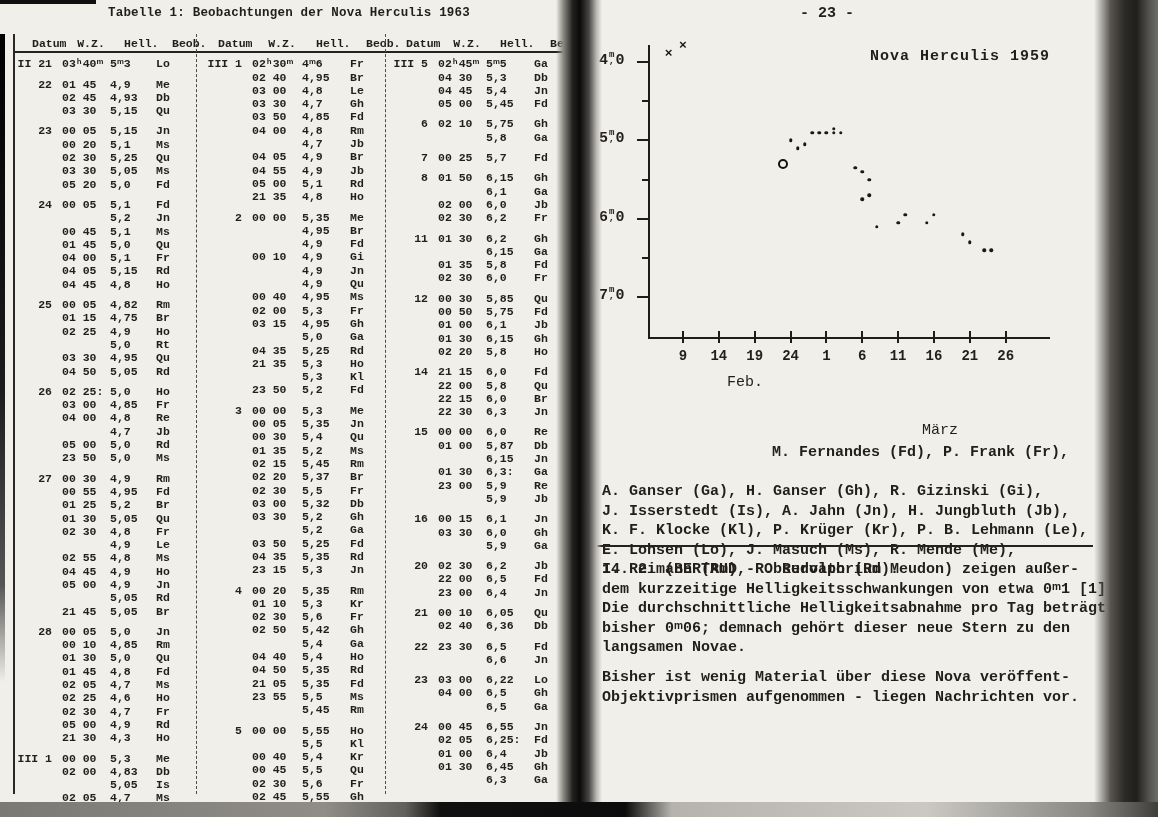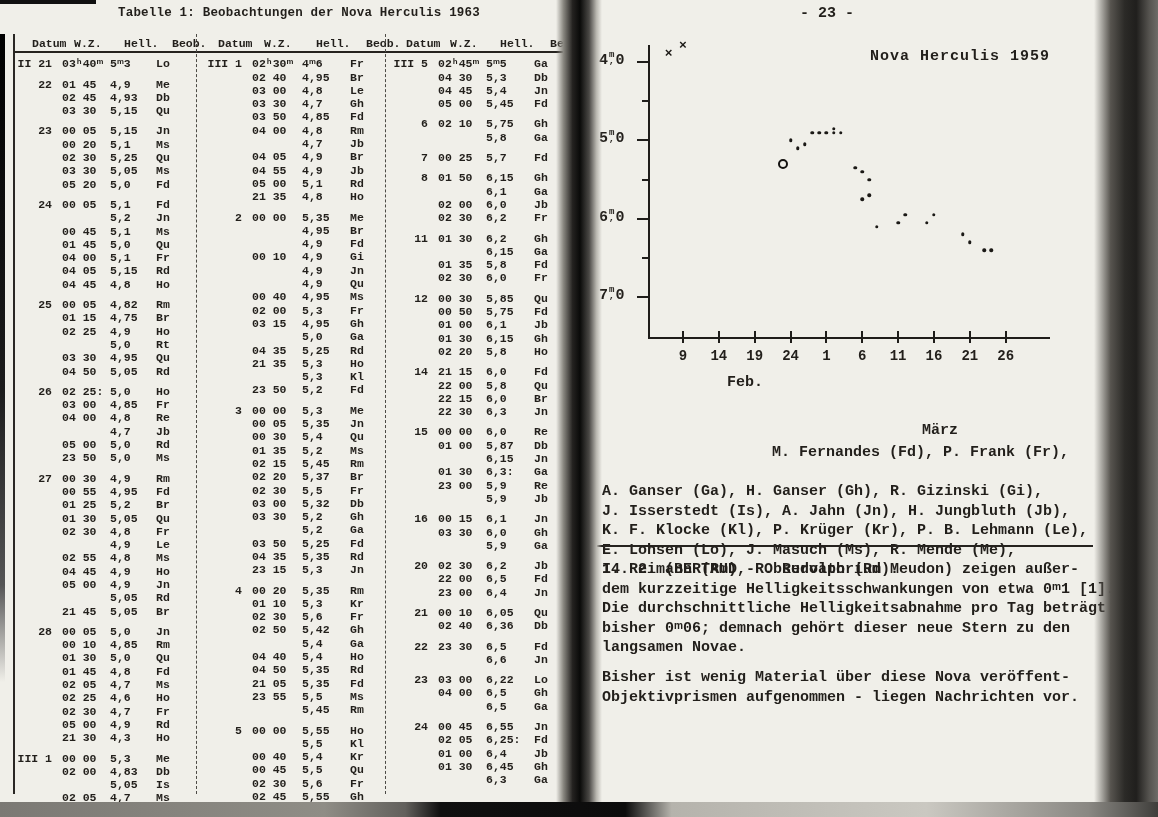--- a/index.html
+++ b/index.html
@@ -11,48 +11,48 @@
   .art-topline{left:0;top:0;width:96px;height:4px;background:#101010;}
   .art-leftedge{left:0;top:34px;width:5px;height:648px;
      background:linear-gradient(#000 0%,#1c1c1c 55%,#555 85%,rgba(0,0,0,0) 100%);}
   .art-gutter{left:556px;top:0;width:46px;height:817px;
      background:linear-gradient(to right,rgba(0,0,0,0) 0%,#8a8881 16%,#242220 36%,#0a0a09 52%,#4a4845 72%,#b9b7b0 88%,rgba(0,0,0,0) 100%);}
   .art-rightband{left:1094px;top:0;width:64px;height:817px;
      background:linear-gradient(to right,rgba(0,0,0,0) 0%,#57544f 26%,#2b2a27 48%,#201f1d 66%,#55534f 86%,#6e6c68 100%);}
   .art-bottom{left:0;top:802px;width:1158px;height:15px;
      background:linear-gradient(to right,#7b7974 0%,#8f8d86 28%,#62605c 35%,#101010 38%,#0c0c0c 54%,#b5b3ac 58%,#cac8c1 80%,#8a8883 94%,#3f3e3b 100%);}
   
-  .tbl-title{left:118px;top:6px;font-size:12.5px;font-weight:700;letter-spacing:.2px;text-align:right;}
+  .tbl-title{left:108px;top:6px;font-size:12.5px;font-weight:700;letter-spacing:.2px;text-align:right;}
   .tbl-leftline{left:13px;top:34px;width:2px;height:760px;background:#2a2724;}
   .tbl-headrule{left:14px;top:51px;width:549px;height:2px;background:#26231f;}
   .tbl-sep{top:34px;height:760px;width:0;border-left:1px dashed #4c4a45;}
   .sep1{left:196px;} .sep2{left:385px;}
   .tcol{top:37px;font-size:11.5px;font-weight:700;line-height:13.3px;white-space:pre;}
   .tcol .hdr{display:grid;margin-bottom:5px;}
-  .tcol .hdr span{text-align:left;padding-left:16px;}
+  .tcol .hdr span{text-align:center;padding-left:16px;}
   .col1{left:16px;width:180px;} .col2{left:202px;width:183px;} .col3{left:390px;width:173px;}
   .col1 .rw,.col1 .hdr{grid-template-columns:42px 50px 48px 30px;}
   .col2 .rw,.col2 .hdr{grid-template-columns:46px 52px 50px 30px;}
   .col3 .rw,.col3 .hdr{grid-template-columns:44px 50px 50px 29px;}
   .rw{display:grid;}
   .rw .d{text-align:right;padding-right:6px;}
   .rw .t{padding-left:4px;} .rw .m{padding-left:2px;} .rw .o{padding-left:0;}
   .grp{margin-top:7px;} .grp:first-of-type{margin-top:0;}
   
   .pageno{left:800px;top:5px;font-size:15px;font-weight:700;}
   .chart{left:583px;top:30px;width:520px;height:380px;}
   .chart-title{position:absolute;left:287px;top:18px;font-size:15px;font-weight:700;letter-spacing:1px;}
   .yaxis{position:absolute;left:65px;top:15px;width:2px;height:294px;background:#1f1d1a;}
   .xaxis{position:absolute;left:65px;top:307px;width:402px;height:2px;background:#1f1d1a;}
   .ytick{position:absolute;height:2px;background:#1f1d1a;}
   .xtick{position:absolute;width:2px;height:12px;top:301px;background:#1f1d1a;}
   .ylab{position:absolute;font-size:15px;font-weight:700;display:flex;align-items:flex-start;}
   .ylab .mstack{display:inline-flex;flex-direction:column;align-items:center;line-height:6px;font-size:9px;margin:0 1px;}
   .xlab{position:absolute;font-size:14px;font-weight:700;transform:translateX(-50%);}
-  .mon{position:absolute;font-size:15px;font-weight:700;transform:translateX(-50%);}
+  .mon{position:absolute;font-size:15px;font-weight:400;transform:translateX(-50%);}
   .pt-dot{position:absolute;width:3.5px;height:3.5px;border-radius:50%;background:#1b1916;transform:translate(-50%,-50%);}
   .pt-x{position:absolute;font-size:13px;font-weight:700;transform:translate(-50%,-52%);color:#1b1916;}
   .pt-c{position:absolute;width:10px;height:10px;border:2.5px solid #141210;border-radius:50%;box-sizing:border-box;transform:translate(-50%,-50%);}
   
   .rtext{font-size:15px;font-weight:700;line-height:19.5px;white-space:pre;}
   .observers{left:602px;top:404px;}
   .obs-underline{text-decoration:underline;text-underline-offset:3px;}
   .obs-indent{padding-left:170px;}
   .rule{left:593px;top:545px;width:500px;height:2px;background:#26231f;}
   .para1{left:602px;top:560px;}

